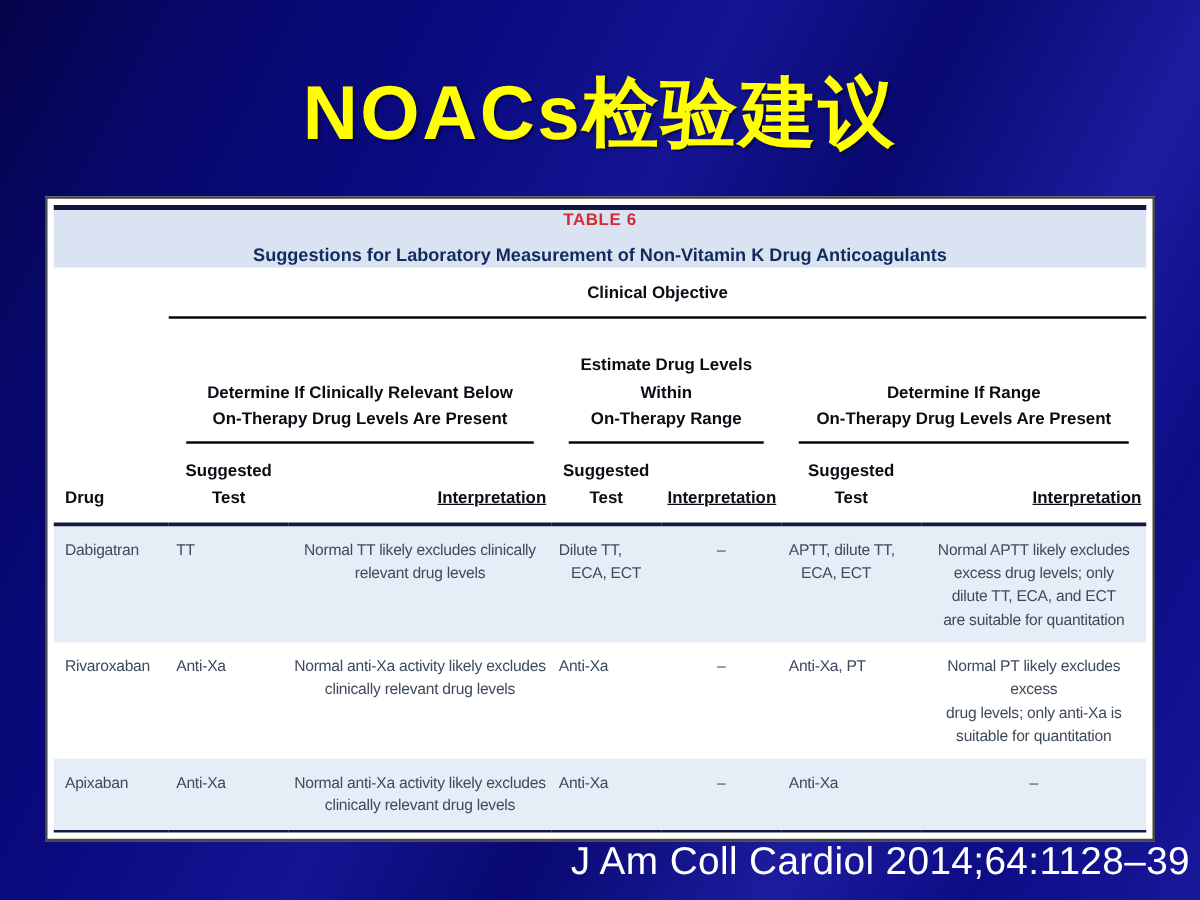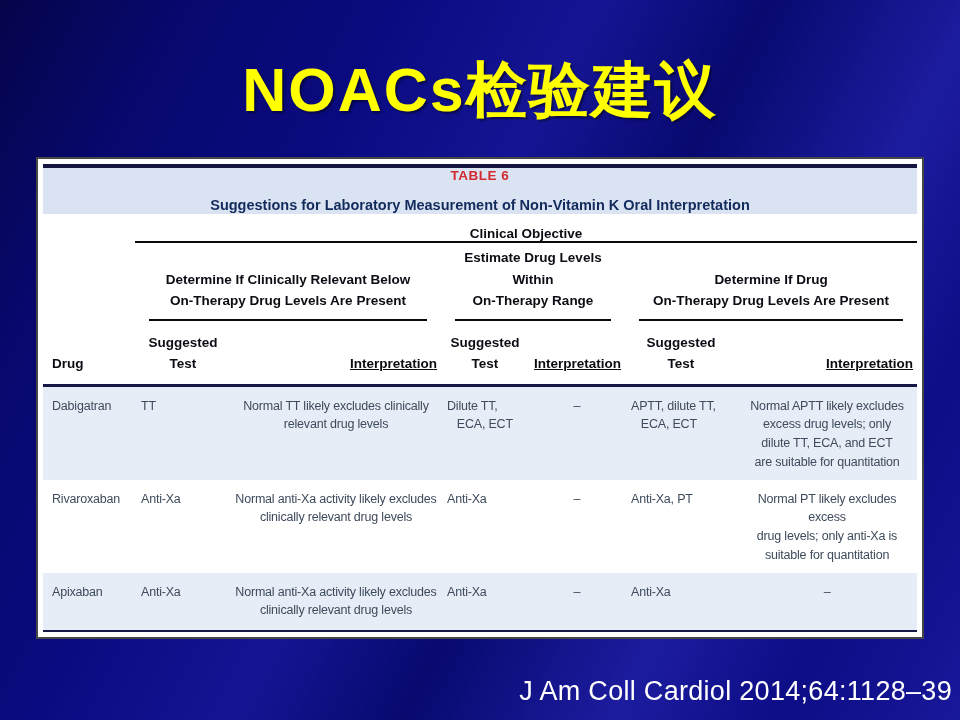--- a/index.html
+++ b/index.html
@@ -73,25 +73,25 @@
     table-layout: fixed;
   }
   .blank { border: none; }
 
   thead th { font-weight: bold; color: #0c0c14; }
 
   .co-th { padding: 12px 0 0; }
   .co-inner {
     text-align: center;
     font-size: 13.5px;
-    padding-bottom: 0;
+    padding-bottom: 12px;
     border-bottom: 2px solid #0a0a0a;
   }
 
-  .group-th { padding: 4px 14px 0; vertical-align: bottom; margin-top: 36px; }
+  .group-th { padding: 26px 14px 0; vertical-align: bottom; margin-top: 36px; }
   .group-inner {
     text-align: center;
     font-size: 13.5px;
     line-height: 1.6;
     padding-bottom: 7px;
     border-bottom: 2px solid #0a0a0a;
   }
 
   .sub-th {
     vertical-align: bottom;
@@ -118,37 +118,37 @@
   tr.alt { background: #e7edf6; }
   tr.r0 { height: 86px; }
   tr.r1 { height: 88px; }
   tr.r2 { height: 58px; }
   tbody tr.last td { border-bottom: 2px solid #181847; }
 
   .citation {
     position: absolute;
     right: 8px; bottom: 13px;
     color: #ffffff;
-    font-size: 27px;
+    font-size: 31px;
     letter-spacing: 0.3px;
   }
 </style>
 </head>
 <body>
 
 <div class="slide">
 
   <h1 class="slide-title">NOACs检验建议</h1>
 
   <div class="table-panel">
     <div class="table-inner">
 
       <div class="table-titlebar">
         <span class="table-label">TABLE 6</span>
-        <span class="table-title">Suggestions for Laboratory Measurement of Non-Vitamin K Oral Interpretation</span>
+        <span class="table-title">Suggestions for Laboratory Measurement of Non-Vitamin K Drug Anticoagulants</span>
       </div>
 
       <table class="lab">
         <colgroup>
           <col style="width:92px">
           <col style="width:96px">
           <col style="width:210px">
           <col style="width:88px">
           <col style="width:96px">
           <col style="width:112px">
@@ -170,21 +170,21 @@
               </div>
             </th>
             <th class="group-th" colspan="2">
               <div class="group-inner">
                 <span>Estimate Drug Levels Within</span><br>
                 <span>On-Therapy Range</span>
               </div>
             </th>
             <th class="group-th" colspan="2">
               <div class="group-inner">
-                <span>Determine If Drug</span><br>
+                <span>Determine If Range</span><br>
                 <span>On-Therapy Drug Levels Are Present</span>
               </div>
             </th>
           </tr>
           <tr>
             <th class="sub-th drug-th">Drug</th>
             <th class="sub-th test-th">
               <span>Suggested</span><br>
               <span>Test</span>
             </th>

